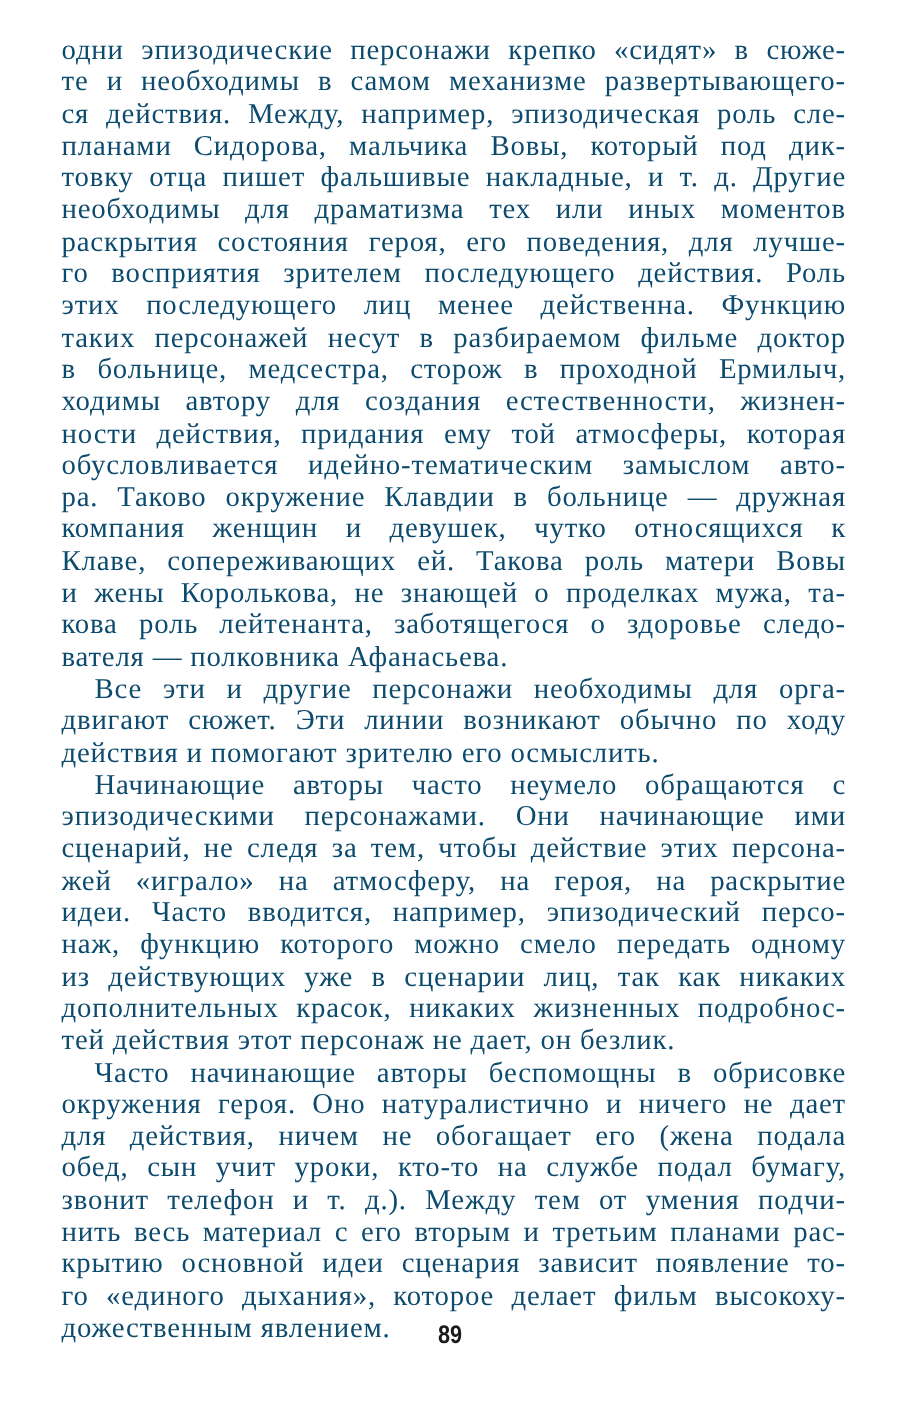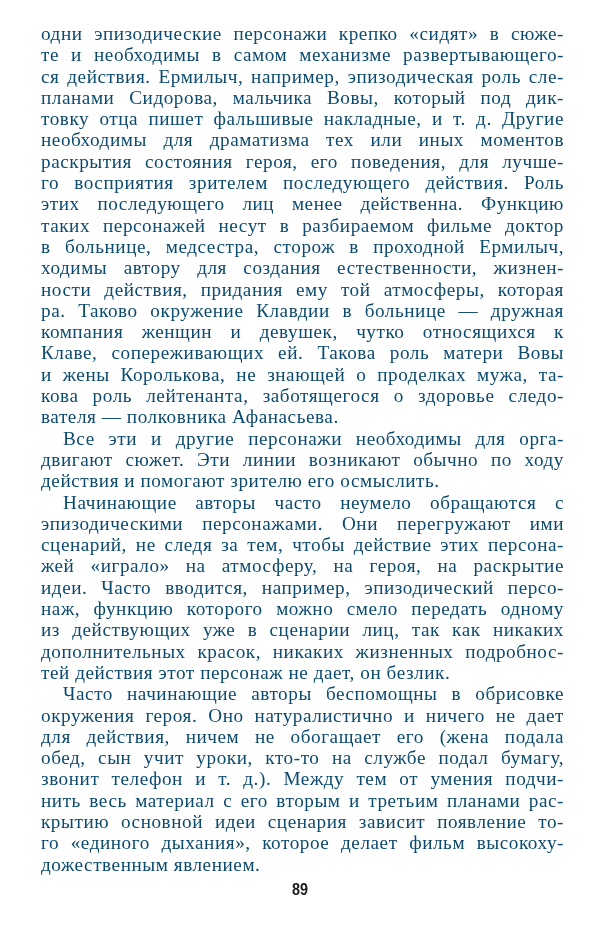--- a/index.html
+++ b/index.html
@@ -26,46 +26,47 @@
     transform: scaleX(0.85);
   }
 </style>
 </head>
 <body>
 
 <div class="page">
   <div>
     <span class="line">одни эпизодические персонажи крепко «сидят» в сюже-</span>
     <span class="line">те и необходимы в самом механизме развертывающего-</span>
-    <span class="line">ся действия. Ермилыч, например, эпизодическая роль сле-</span>
+    <span class="line">ся действия. Между, например, эпизодическая роль сле-</span>
     <span class="line">планами Сидорова, мальчика Вовы, который под дик-</span>
     <span class="line">товку отца пишет фальшивые накладные, и т. д. Другие</span>
     <span class="line">необходимы для драматизма тех или иных моментов</span>
     <span class="line">раскрытия состояния героя, его поведения, для лучше-</span>
     <span class="line">го восприятия зрителем последующего действия. Роль</span>
     <span class="line">этих последующего лиц менее действенна. Функцию</span>
     <span class="line">таких персонажей несут в разбираемом фильме доктор</span>
     <span class="line">в больнице, медсестра, сторож в проходной Ермилыч,</span>
     <span class="line">ходимы автору для создания естественности, жизнен-</span>
     <span class="line">ности действия, придания ему той атмосферы, которая</span>
+    <span class="line">обусловливается идейно-тематическим замыслом авто-</span>
     <span class="line">ра. Таково окружение Клавдии в больнице — дружная</span>
     <span class="line">компания женщин и девушек, чутко относящихся к</span>
     <span class="line">Клаве, сопереживающих ей. Такова роль матери Вовы</span>
     <span class="line">и жены Королькова, не знающей о проделках мужа, та-</span>
     <span class="line">кова роль лейтенанта, заботящегося о здоровье следо-</span>
     <span class="line last">вателя — полковника Афанасьева.</span>
   </div>
   <div>
     <span class="line indent">Все эти и другие персонажи необходимы для орга-</span>
     <span class="line">двигают сюжет. Эти линии возникают обычно по ходу</span>
     <span class="line last">действия и помогают зрителю его осмыслить.</span>
   </div>
   <div>
     <span class="line indent">Начинающие авторы часто неумело обращаются с</span>
-    <span class="line">эпизодическими персонажами. Они перегружают ими</span>
+    <span class="line">эпизодическими персонажами. Они начинающие ими</span>
     <span class="line">сценарий, не следя за тем, чтобы действие этих персона-</span>
     <span class="line">жей «играло» на атмосферу, на героя, на раскрытие</span>
     <span class="line">идеи. Часто вводится, например, эпизодический персо-</span>
     <span class="line">наж, функцию которого можно смело передать одному</span>
     <span class="line">из действующих уже в сценарии лиц, так как никаких</span>
     <span class="line">дополнительных красок, никаких жизненных подробнос-</span>
     <span class="line last">тей действия этот персонаж не дает, он безлик.</span>
   </div>
   <div>
     <span class="line indent">Часто начинающие авторы беспомощны в обрисовке</span>

